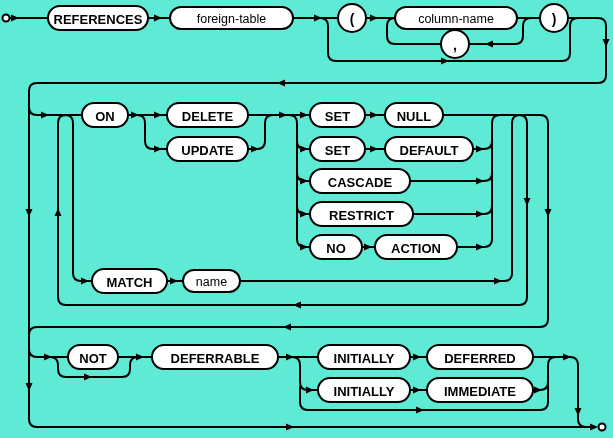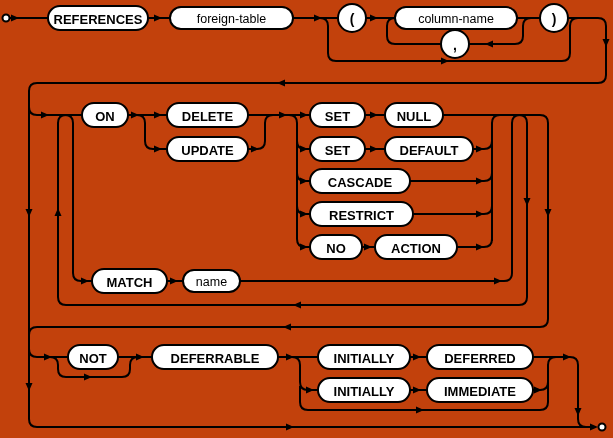--- a/index.html
+++ b/index.html
@@ -1,16 +1,16 @@
 <!DOCTYPE html>
 <html><head>
 <meta charset="utf-8">
 <style>
   html,body{margin:0;padding:0;background:#ffffff;}
-  .stage{width:613px;height:438px;position:relative;background:#c2410c;overflow:hidden;}
+  .stage{width:613px;height:438px;position:relative;background:#5eead4;overflow:hidden;}
   svg{display:block;}
   .wire{fill:none;stroke:#000000;stroke-width:2;}
   .arrow{fill:#000000;stroke:none;}
   .node-shape{fill:#ffffff;stroke:#000000;stroke-width:2;}
   text{font-family:"Liberation Sans","DejaVu Sans",sans-serif;fill:#000000;}
   .t-keyword{font-weight:bold;font-size:13px;}
   .t-nonterminal{font-weight:normal;font-size:12.5px;}
   .t-punct{font-weight:bold;font-size:14px;}
 </style>
 </head>

